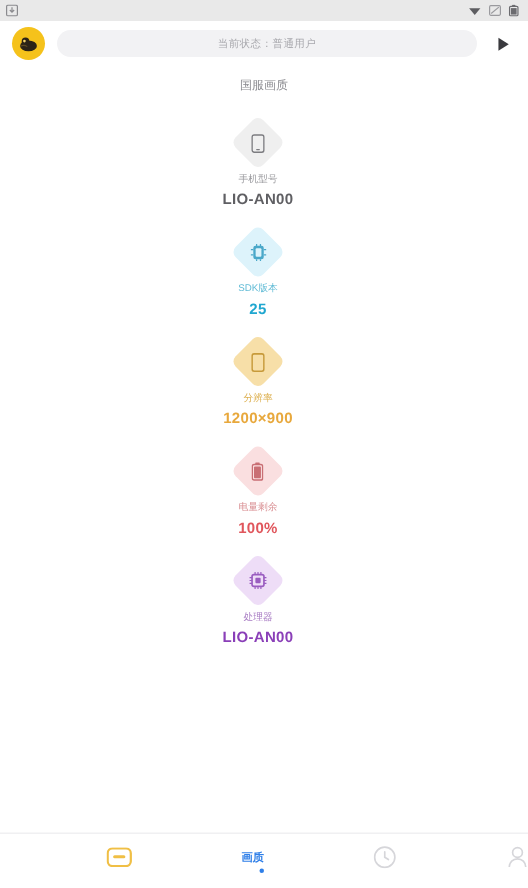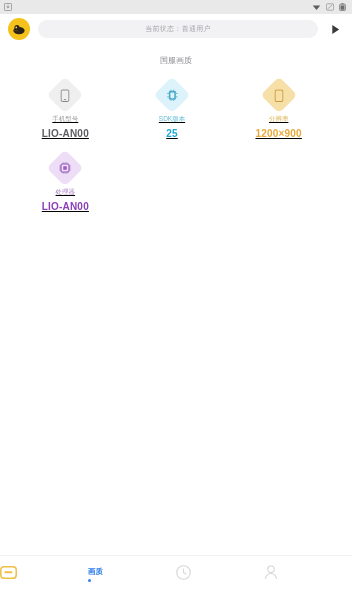--- a/index.html
+++ b/index.html
@@ -46,40 +46,39 @@
   }
   .playbtn {
     flex: 0 0 18px; width: 18px; height: 18px;
     display: flex; align-items: center; justify-content: center;
     cursor: pointer;
   }
 
   
   .tabs {
     flex: 0 0 26px; height: 26px;
-    display: flex; align-items: flex-end;
+    display: flex; align-items: center;
     padding: 2px 30px 0 30px;
   }
   .tab {
     flex: 1 1 0; display: flex; flex-direction: column;
     align-items: center; gap: 2px; cursor: pointer;
   }
   .tab-label { font-size: 8px; color: #8b8b90; }
   .tab.active .tab-label { color: #2f7fe8; font-weight: bold; }
   .tab-underline { width: 0; height: 2px; border-radius: 1px; background: transparent; }
   .tab.active .tab-underline { width: 18px; background: #2f7fe8; }
 
   
   .grid {
     flex: 0 0 auto;
     display: grid;
-    grid-template-columns: 1fr 1fr 1fr;
+    grid-template-columns: 1fr;
     row-gap: 16px;
     padding: 12px 20px 0 12px;
-    text-decoration: underline;
   }
   .card {
     display: flex; flex-direction: column;
     align-items: center; gap: 4px;
     cursor: default;
   }
   .diamond {
     width: 26px; height: 26px;
     transform: rotate(45deg);
     border-radius: 5px;
@@ -93,21 +92,21 @@
   .bottomnav {
     position: absolute; left: 0; right: 0; bottom: 0;
     height: 37px;
     background: #ffffff;
     border-top: 1px solid #f0f0f2;
     display: flex; align-items: center;
   }
   .navitem {
     flex: 1 1 0;
     display: flex; flex-direction: column;
-    align-items: flex-start; justify-content: center; gap: 2px;
+    align-items: flex-end; justify-content: center; gap: 2px;
     cursor: pointer; height: 100%;
   }
   .nav-label { font-size: 7.5px; font-weight: bold; color: #2f7fe8; }
   .nav-dot { width: 3px; height: 3px; border-radius: 50%; background: #2f7fe8; }
   .spacer { flex: 1 1 auto; }
 </style>
 </head>
 <body>
 
 <div class="statusbar">
@@ -195,20 +194,33 @@
       <span class="gl">
         <svg width="9" height="13" viewBox="0 0 10 14">
           <rect x="0.6" y="0.6" width="8.8" height="12.8" rx="1.6" fill="none" stroke="#c79a3a" stroke-width="1.2"></rect>
         </svg>
       </span>
     </div>
     <span class="card-label" style="color:#dcae4c">分辨率</span>
     <span class="card-value" style="color:#e8a83c">1200×900</span>
   </div>
 
+  <div class="card">
+    <div class="diamond" style="background:#fadfe0">
+      <span class="gl">
+        <svg width="8" height="13" viewBox="0 0 9 14">
+          <rect x="0.6" y="1.8" width="7.8" height="11.6" rx="1.4" fill="none" stroke="#c96f74" stroke-width="1.1"></rect>
+          <rect x="1.9" y="3.2" width="5.2" height="8.8" rx="0.7" fill="#c96f74"></rect>
+          <rect x="2.8" y="0.2" width="3.4" height="1.3" rx="0.5" fill="#c96f74"></rect>
+        </svg>
+      </span>
+    </div>
+    <span class="card-label" style="color:#d98f93">电量剩余</span>
+    <span class="card-value" style="color:#e0565c">100%</span>
+  </div>
 
   <div class="card">
     <div class="diamond" style="background:#eeddf7">
       <span class="gl">
         <svg width="12" height="12" viewBox="0 0 13 13">
           <rect x="2.2" y="2.2" width="8.6" height="8.6" rx="1.4" fill="none" stroke="#9a5cc0" stroke-width="1.2"></rect>
           <rect x="4.6" y="4.6" width="3.8" height="3.8" rx="0.6" fill="#9a5cc0"></rect>
           <path d="M4.4 0.4 v1.8 M6.5 0.4 v1.8 M8.6 0.4 v1.8 M4.4 10.8 v1.8 M6.5 10.8 v1.8 M8.6 10.8 v1.8" stroke="#9a5cc0" stroke-width="0.85"></path>
           <path d="M0.4 4.4 h1.8 M0.4 6.5 h1.8 M0.4 8.6 h1.8 M10.8 4.4 h1.8 M10.8 6.5 h1.8 M10.8 8.6 h1.8" stroke="#9a5cc0" stroke-width="0.85"></path>
         </svg>

